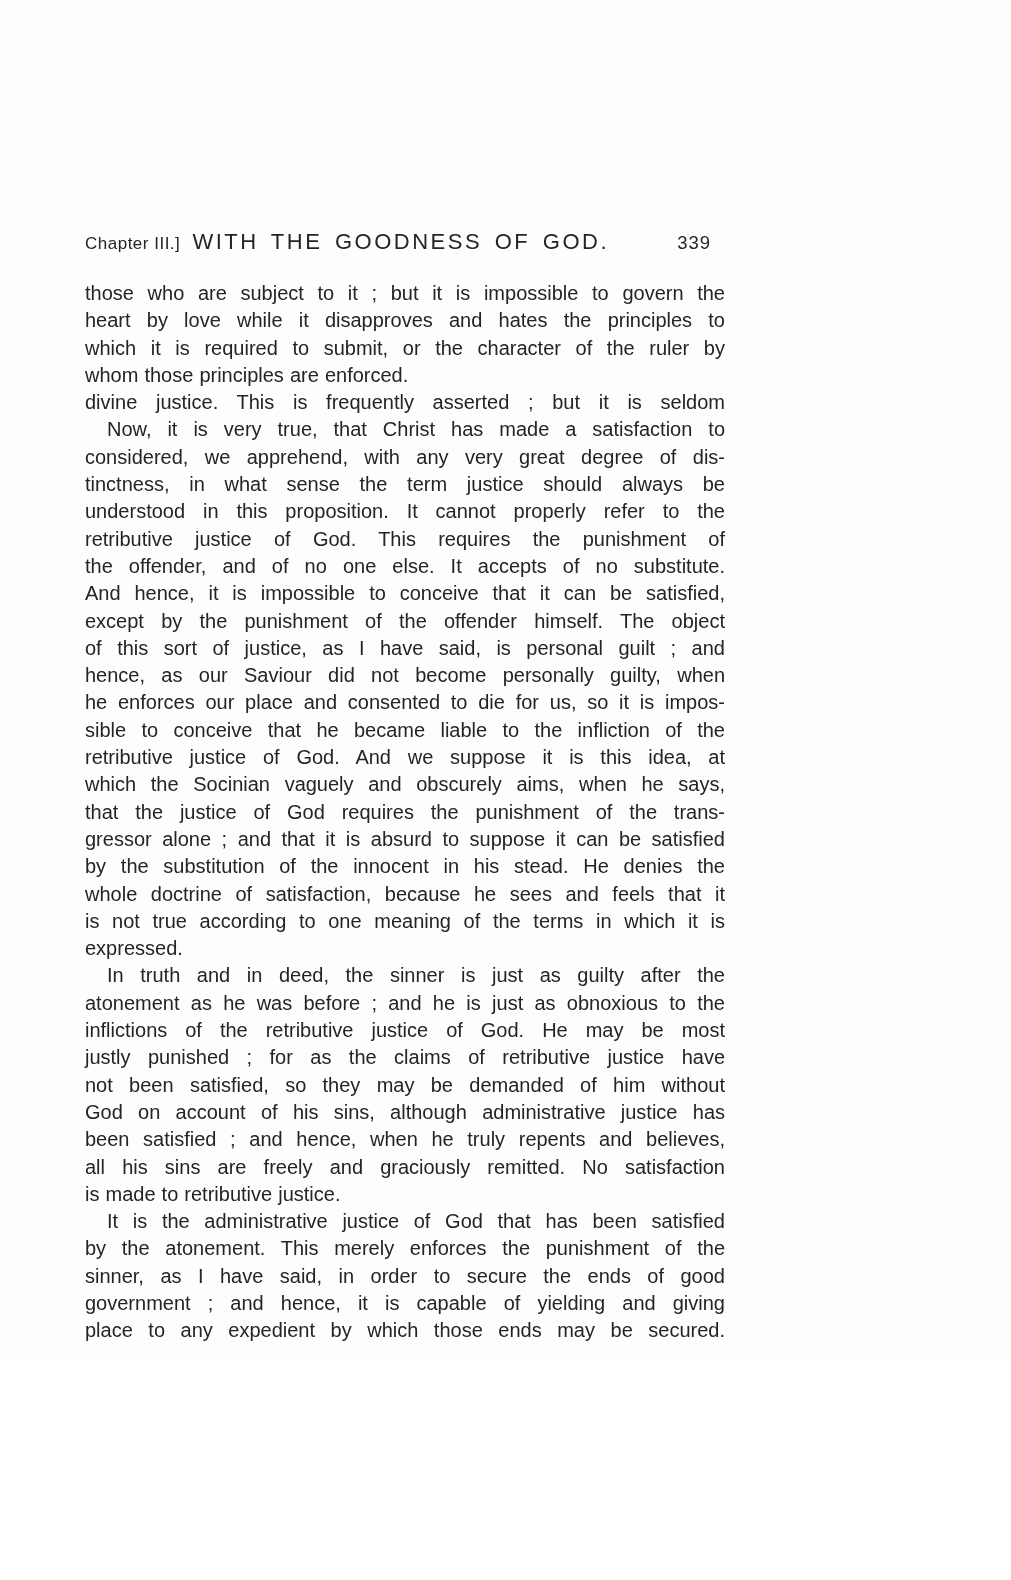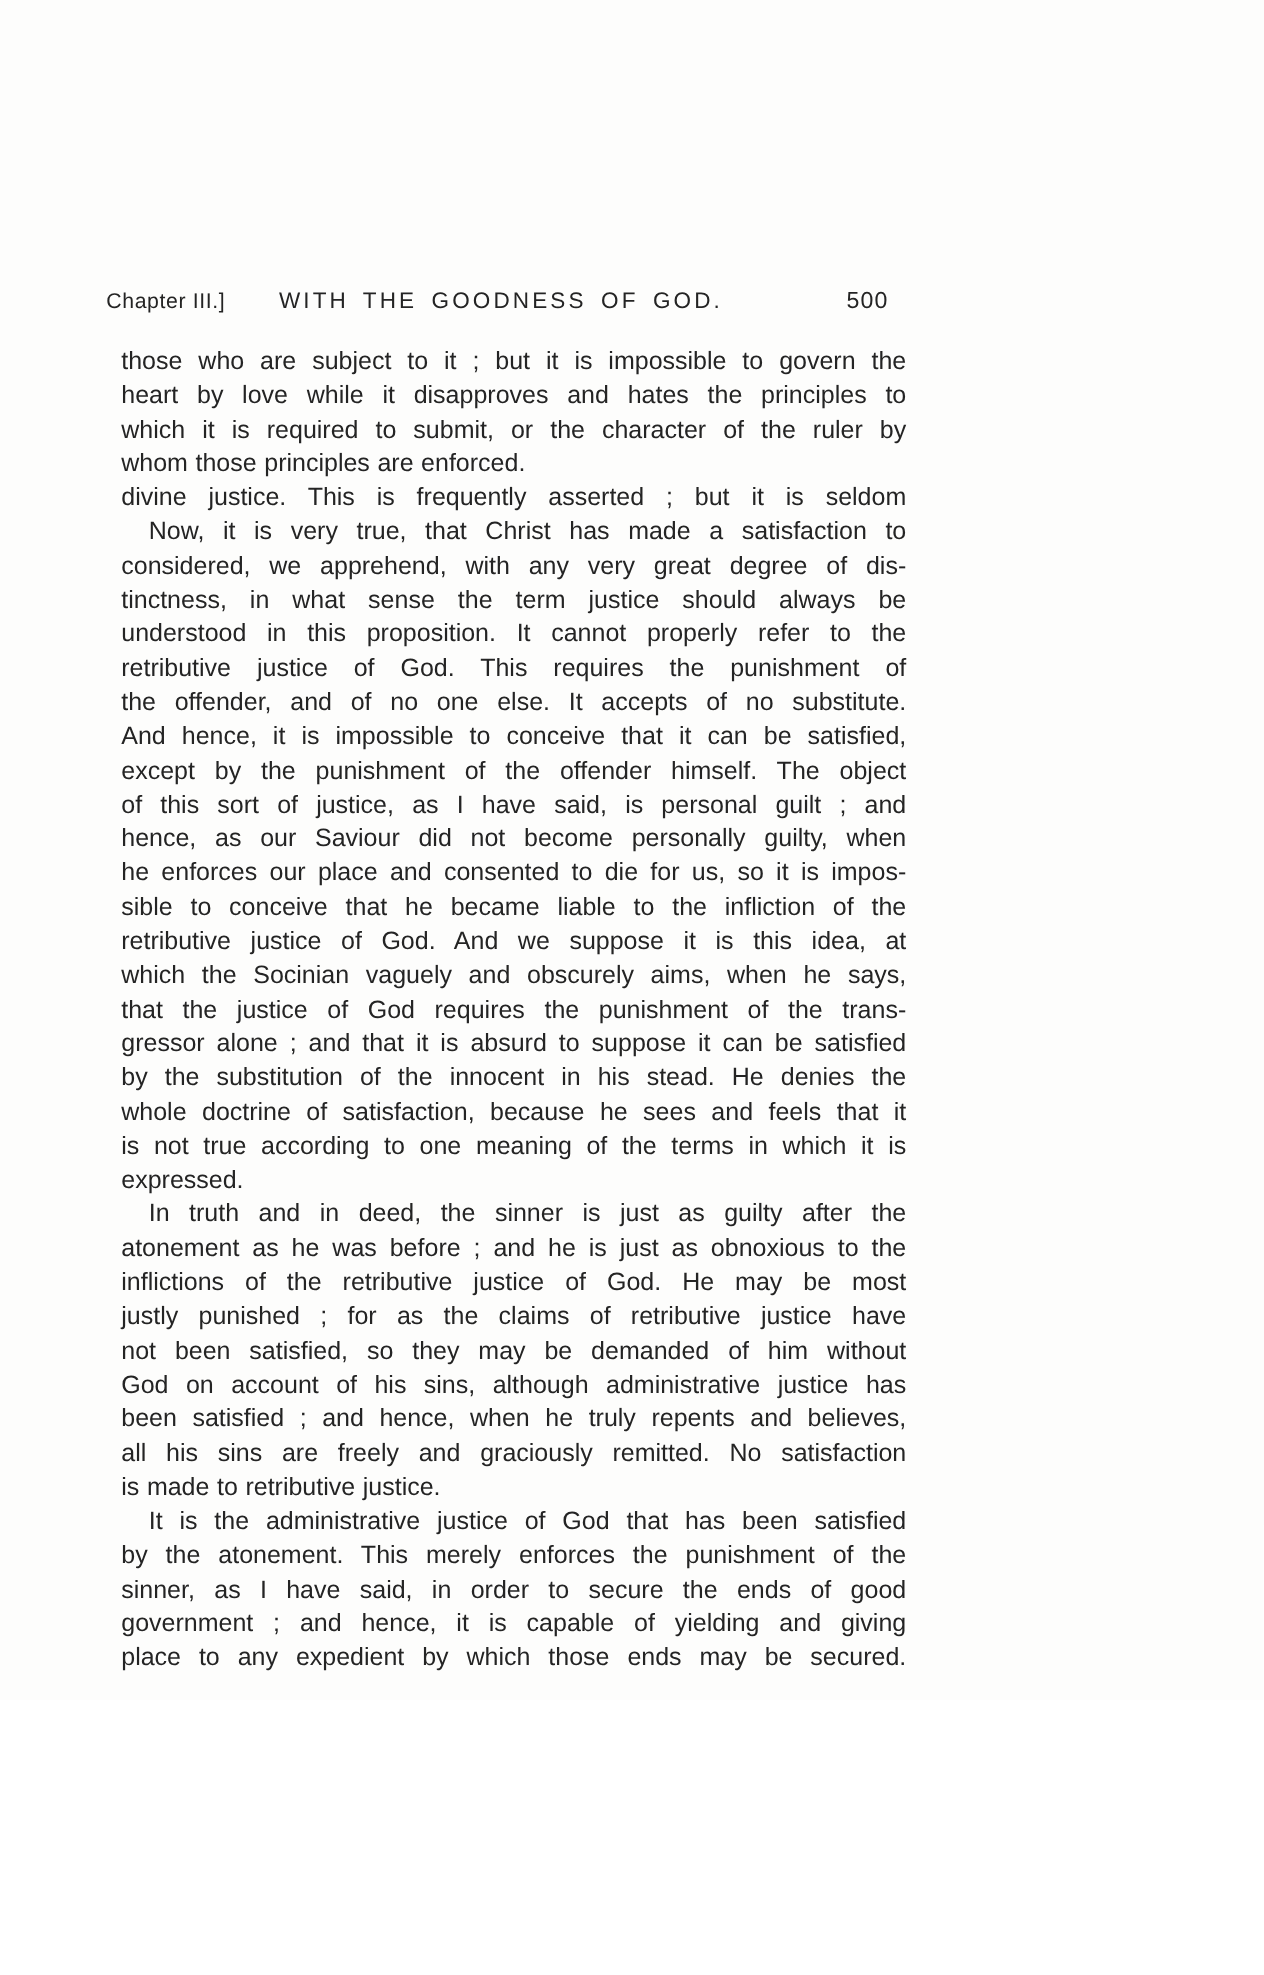--- a/index.html
+++ b/index.html
@@ -27,21 +27,21 @@
     justify-content: space-between;
     align-items: baseline;
     width: 100%;
   }
   .chapter-label {
     font-size: 17px;
     letter-spacing: 0.5px;
     white-space: nowrap;
   }
   .running-title {
-    font-size: 18px;
+    font-size: 22px;
     letter-spacing: 2.5px;
     word-spacing: 4px;
     white-space: nowrap;
     transform: translateX(-28px);
   }
   .page-number {
     font-size: 18.5px;
     letter-spacing: 1px;
     padding-right: 14px;
     white-space: nowrap;
@@ -53,34 +53,33 @@
   .para { margin: 0; padding: 0; }
   .line {
     font-size: 20px;
     line-height: 27.3px;
     height: 27.3px;
     text-align: justify;
     text-align-last: justify;
     word-spacing: 0.5px;
     overflow: visible;
     white-space: normal;
-    margin-left: 12px;
   }
   .line.first { text-indent: 22px; }
   .line.last { text-align-last: left; }
 </style>
 </head>
 <body>
 
 <div class="page">
   <div class="content">
     <div class="header-row">
       <span class="chapter-label">Chapter III.]</span>
       <span class="running-title">WITH THE GOODNESS OF GOD.</span>
-      <span class="page-number">500</span>
+      <span class="page-number">339</span>
     </div>
     <div class="text-block">
 
     <div class="para">
           <div class="line">those who are subject to it ; but it is impossible to govern the</div>
           <div class="line">heart by love while it disapproves and hates the principles to</div>
           <div class="line">which it is required to submit, or the character of the ruler by</div>
           <div class="line last">whom those principles are enforced.</div>
         </div>
         <div class="para">

